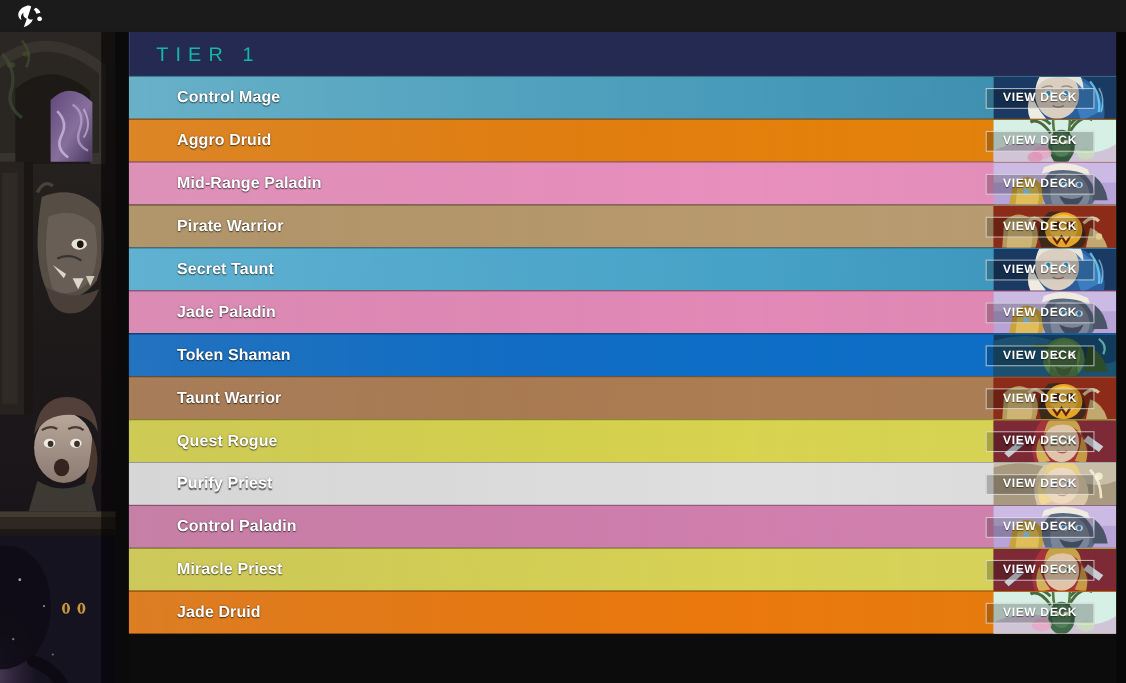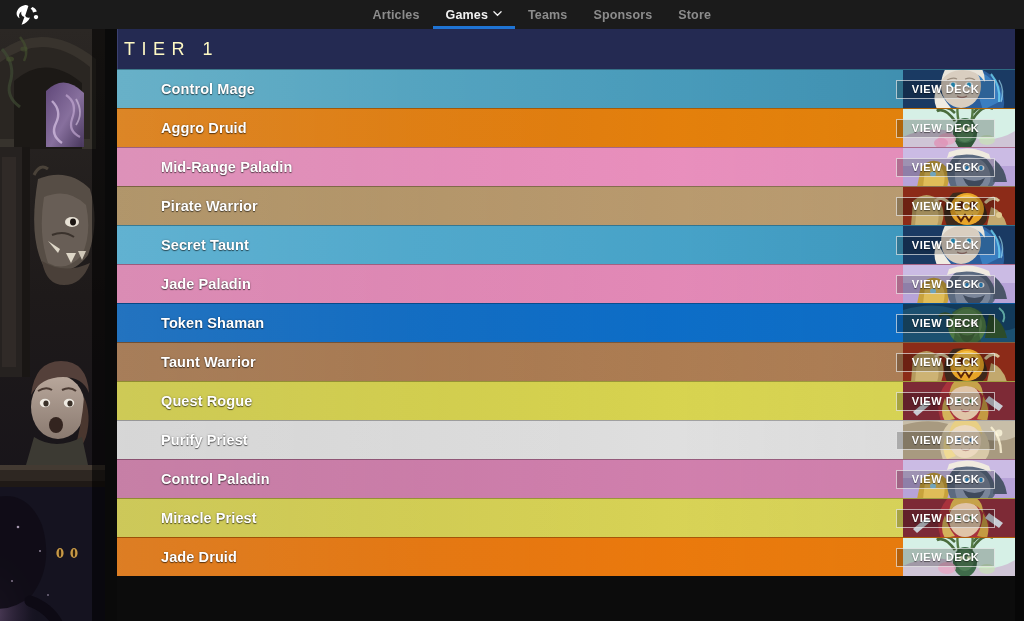--- a/index.html
+++ b/index.html
@@ -67,22 +67,22 @@
     background:#070707; z-index:12;
   }
 
   .tier-header {
     position:relative;
     height:40px; background:#242a52;
     display:flex; align-items:center;
     border-left:1px solid #3b4170;
   }
   .tier-header .tier-label {
-    padding-left:6px;
-    color:#fef9c3; font-size:18px; font-weight:300;
+    padding-left:24px;
+    color:#14b8a6; font-size:18px; font-weight:300;
     letter-spacing:6.5px;
   }
 
   .deck-row {
     position:relative; height:39px; width:100%;
     display:flex; align-items:center;
     border-top:1px solid rgba(0,0,0,.28);
     overflow:hidden;
     padding-left:20px;
   }
@@ -127,49 +127,20 @@
 
   <div class="topnav">
     <div class="logo-wrap">
       <svg class="logo-mark" viewBox="0 0 26 22">
         <path d="M9.5 1.2 C6.2 2.0 3.2 4.0 2.0 7.2 C0.9 10.2 2.2 13.0 4.6 14.2 C3.4 11.6 4.2 9.0 6.4 7.4 C5.6 10.0 6.8 12.2 9.4 13.0 L6.6 20.8 C10.4 19.6 13.6 17.0 15.0 13.4 C12.8 14.2 11.0 13.6 10.2 11.8 L13.4 2.0 C12.2 1.2 10.9 0.9 9.5 1.2 Z" fill="#ffffff"></path>
         <path d="M17.4 3.0 C19.6 3.8 21.2 5.4 21.8 7.6 L18.0 8.6 C17.8 7.0 17.0 5.6 15.6 4.8 Z" fill="#ffffff"></path>
         <path d="M21.0 11.0 C22.2 11.0 23.2 11.9 23.2 13.1 C23.2 14.3 22.2 15.2 21.0 15.2 C19.8 15.2 18.8 14.3 18.8 13.1 C18.8 11.9 19.8 11.0 21.0 11.0 Z" fill="#ffffff"></path>
       </svg>
     </div>
     <div class="nav-spacer"></div>
-    <div class="nav-items">
-
-      <div class="nav-item">
-        <span>Articles</span>
-      </div>
-
-      <div class="nav-item active">
-        <span>Games</span>
-        <span class="chev">
-          <svg viewBox="0 0 10 10">
-              <path d="M1 3 L5 7 L9 3" stroke="#f2f2f2" stroke-width="1.4" fill="none" stroke-linecap="round"></path>
-            </svg>
-        </span>
-        <span class="nav-underline"></span>
-      </div>
-
-      <div class="nav-item">
-        <span>Teams</span>
-      </div>
-
-      <div class="nav-item">
-        <span>Sponsors</span>
-      </div>
-
-      <div class="nav-item">
-        <span>Store</span>
-      </div>
-
-    </div>
   </div>
 
   <div class="side-art">
     <svg viewBox="0 0 105 592" preserveAspectRatio="xMidYMid slice">
       <defs>
         <linearGradient id="bgGrad" x1="0" y1="0" x2="0" y2="1">
           <stop offset="0%" stop-color="#2b2724"></stop>
           <stop offset="45%" stop-color="#1e1a1a"></stop>
           <stop offset="100%" stop-color="#14111a"></stop>
         </linearGradient>

